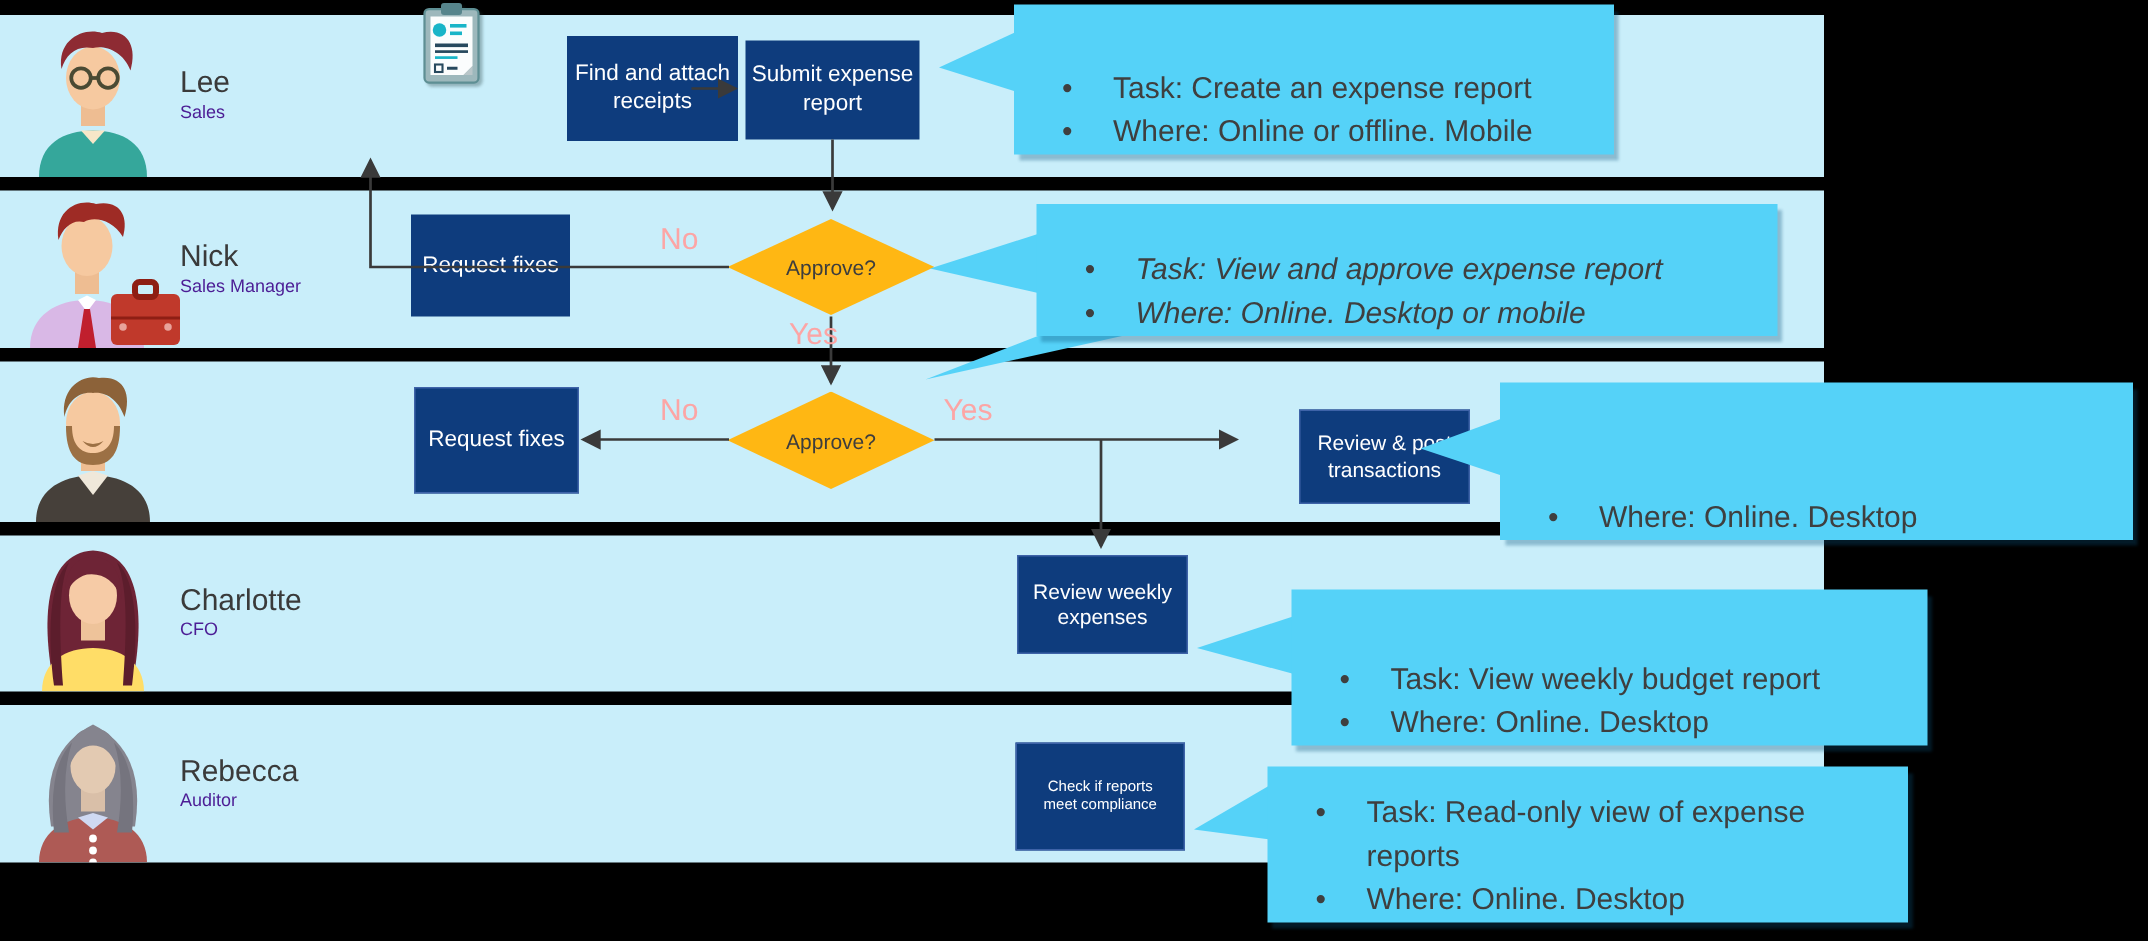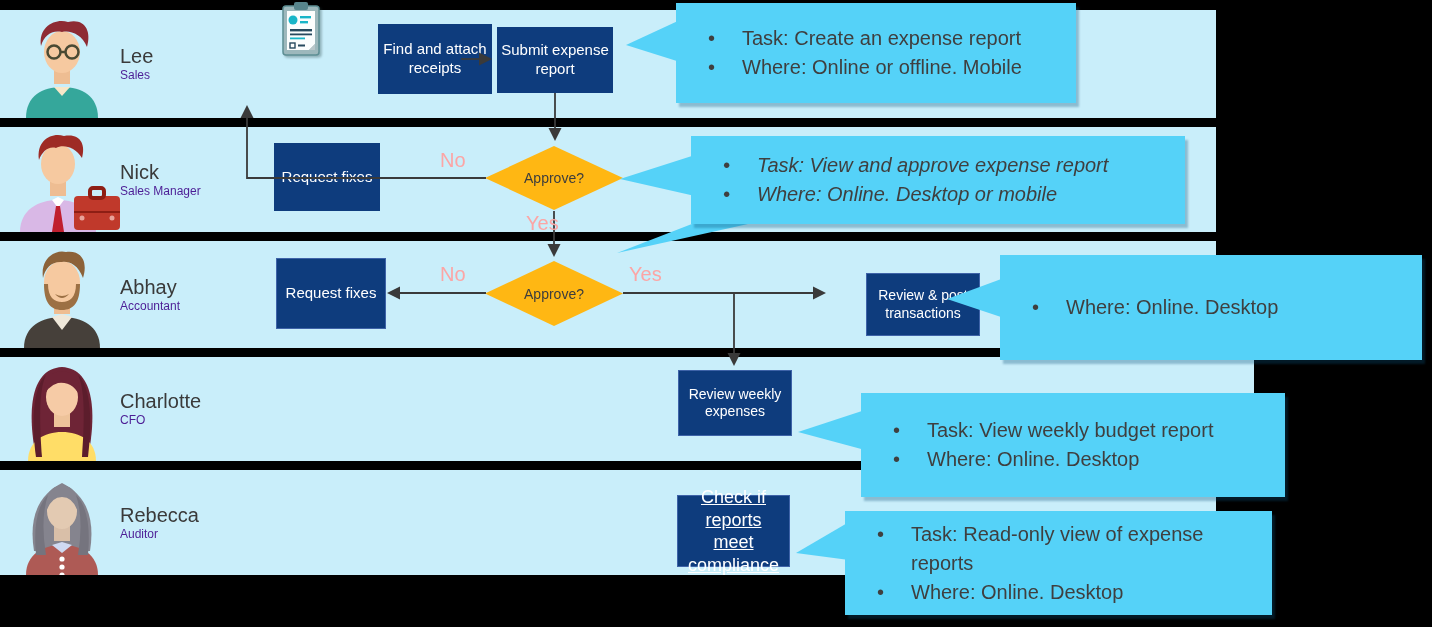--- a/index.html
+++ b/index.html
@@ -13,26 +13,26 @@
   .node{position:absolute;display:flex;align-items:center;justify-content:center;
         text-align:center;color:#fff;background:#0e3c7d;z-index:4;line-height:1.25;}
   .node.bordered{border:1px solid #3e63a8;}
   .shape-green{background:#2ba84d;clip-path:polygon(0 14%,100% 0,100% 100%,0 100%);
         z-index:3;padding-top:8px;}
   .diamond{position:absolute;display:flex;align-items:center;justify-content:center;
         background:#ffb713;clip-path:polygon(50% 0,100% 50%,50% 100%,0 50%);
         color:#3d3d3d;z-index:4;text-align:center;}
   .edge-label{position:absolute;font-size:20px;color:#fca5a5;z-index:5;}
   .callout{position:absolute;background:#55d2f8;z-index:6;display:flex;flex-direction:column;
-        justify-content:center;box-shadow:3px 4px 2px rgba(10,80,120,0.32);}
+        justify-content:flex-end;box-shadow:3px 4px 2px rgba(10,80,120,0.32);}
   .callout ul{list-style:none;margin:0;padding:0 14px 0 18px;}
   .callout li{position:relative;padding-left:48px;font-size:20px;line-height:29px;color:#3f3f3f;}
   .callout li::before{content:"\2022";position:absolute;left:14px;color:#3f3f3f;}
   #overlay{position:absolute;left:0;top:0;z-index:5;pointer-events:none;}
-  .fs15{font-size:15px;} .fs14{font-size:14px;} .fs13{font-size:18px;text-decoration:underline;}
+  .fs15{font-size:15px;} .fs14{font-size:14px;} .fs13{font-size:10px;}
   .icon-wrap{position:absolute;z-index:7;filter:drop-shadow(2px 2px 1px rgba(40,70,70,.35));}
 </style>
 </head>
 <body>
 
 <div id="stage">
 
   <div class="lane" style="top:10px;height:108px;">
     <svg class="avatar" width="100" height="104" viewBox="0 0 100 104">
       <path d="M14,104 C14,82 30,73 50,73 C70,73 86,82 86,104 Z" fill="#35a79b"></path>
@@ -73,27 +73,23 @@
   <div class="lane" style="top:241px;height:107px;">
     <svg class="avatar" width="100" height="104" viewBox="0 0 100 104">
       <path d="M12,104 C12,82 30,73 50,73 C70,73 88,82 88,104 Z" fill="#46403a"></path>
       <path d="M40,73 L50,86 L60,73 L50,70 Z" fill="#efe8da"></path>
       <rect x="42" y="52" width="16" height="18" fill="#eebd92"></rect>
       <ellipse cx="50" cy="38" rx="18" ry="21" fill="#f6c9a0"></ellipse>
       <path d="M31,34 C28,14 44,5 54,8 C70,6 76,18 71,34 C66,20 56,17 50,18 C40,17 33,24 31,34 Z" fill="#8c6239"></path>
       <path d="M32,40 C32,58 38,66 50,66 C62,66 68,58 68,40 L64,40 C64,53 58,58 50,58 C42,58 36,53 36,40 Z" fill="#9c7044"></path>
       <path d="M43,50 Q50,54 57,50 Q50,58 43,50 Z" fill="#9c7044"></path>
     </svg>
-    <div class="who">
-      <div class="nm">Abhay</div>
-      <div class="rl">Accountant</div>
-    </div>
-  </div>
-
-  <div class="lane" style="top:357px;height:104px;padding-left:38px;">
+  </div>
+
+  <div class="lane" style="top:357px;height:104px;">
     <svg class="avatar" width="100" height="104" viewBox="0 0 100 104">
       <path d="M24,100 C16,60 16,12 50,10 C84,12 84,60 76,100 Z" fill="#6e2436"></path>
       <path d="M16,104 C16,84 32,75 50,75 C68,75 84,84 84,104 Z" fill="#ffdd67"></path>
       <rect x="42" y="54" width="16" height="16" fill="#eec39a"></rect>
       <ellipse cx="50" cy="40" rx="16" ry="19" fill="#f6cba6"></ellipse>
       <path d="M31,42 Q31,15 50,14 Q69,15 69,42 Q62,24 46,26 Q35,29 31,42 Z" fill="#6e2436"></path>
       <path d="M24,100 C20,70 20,30 34,18 C26,34 28,72 30,100 Z" fill="#5c1d2c"></path>
       <path d="M76,100 C80,70 80,30 66,18 C74,34 72,72 70,100 Z" fill="#5c1d2c"></path>
     </svg>
     <div class="who">

